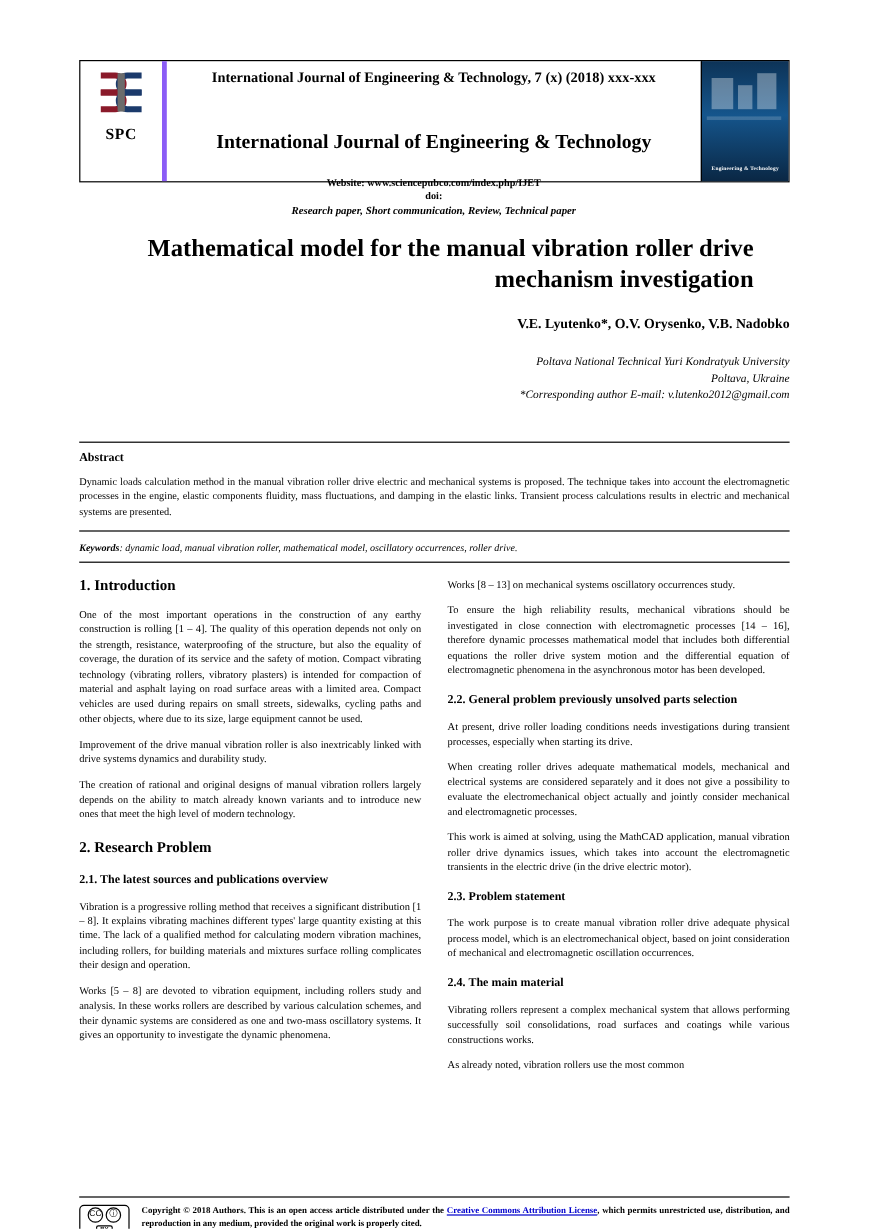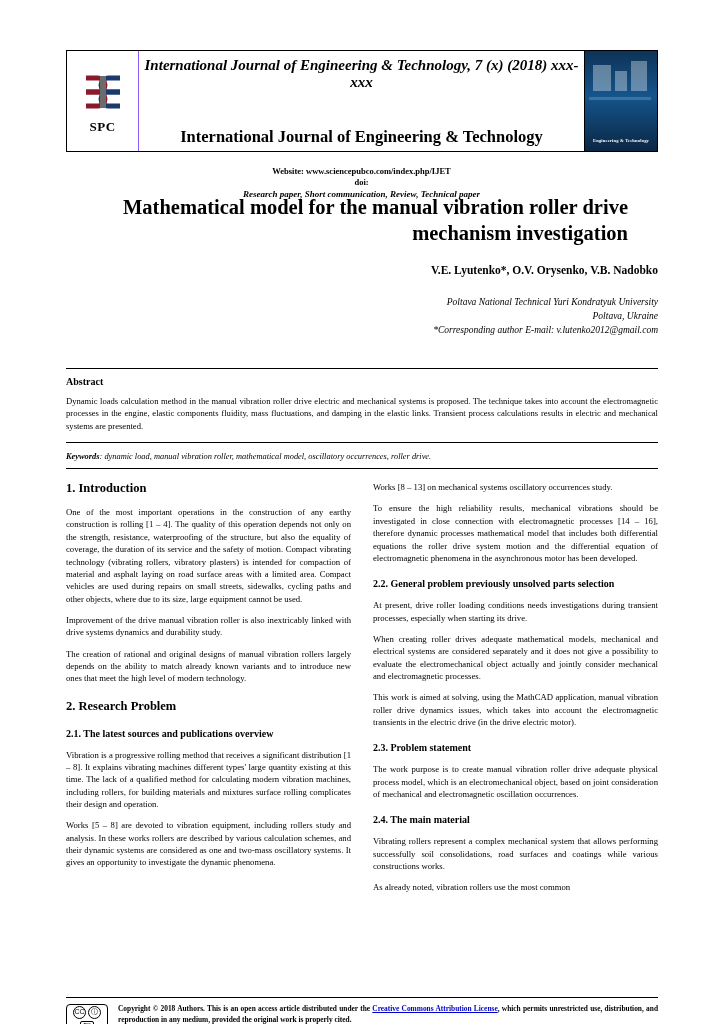--- a/index.html
+++ b/index.html
@@ -27,25 +27,24 @@
   .masthead {
     margin-top: 50px;
     border: 1px solid #000;
     height: 100px;
     display: flex;
     align-items: stretch;
     background: #fff;
   }
   .masthead-logo {
     width: 72px;
-    border-right: 1px solid #8b5cf6;
+    border-right: 4px solid #8b5cf6;
     display: flex;
     flex-direction: column;
     align-items: center;
-    justify-content: center;
     padding: 2px 0;
     box-sizing: border-box;
   }
   .spc-mark {
     width: 50px;
     height: 50px;
     position: relative;
   }
   .spc-text {
     font-family: "Liberation Serif", serif;
@@ -54,22 +53,21 @@
     letter-spacing: 0.5px;
     margin-top: 1px;
   }
   .masthead-center {
     flex: 1;
     text-align: center;
     padding: 6px 4px 2px 4px;
     box-sizing: border-box;
   }
   .mh-line1 {
-    font-size: 15px;
-    font-style: italic;
+    font-size: 12px;
     font-weight: bold;
     margin-bottom: 7px;
   }
   .mh-title {
     font-size: 16.5px;
     font-weight: bold;
     margin-bottom: 6px;
     margin-top: 36px;
   }
   .mh-site {

